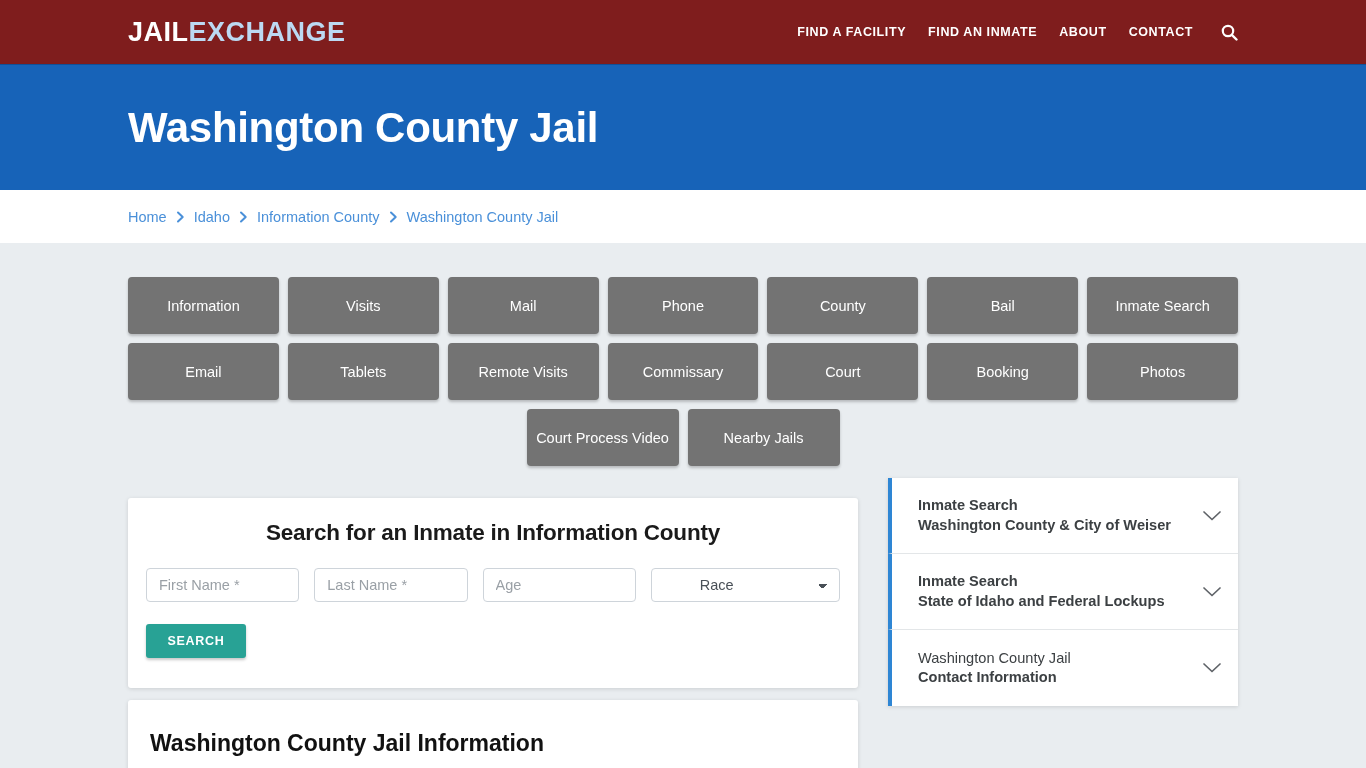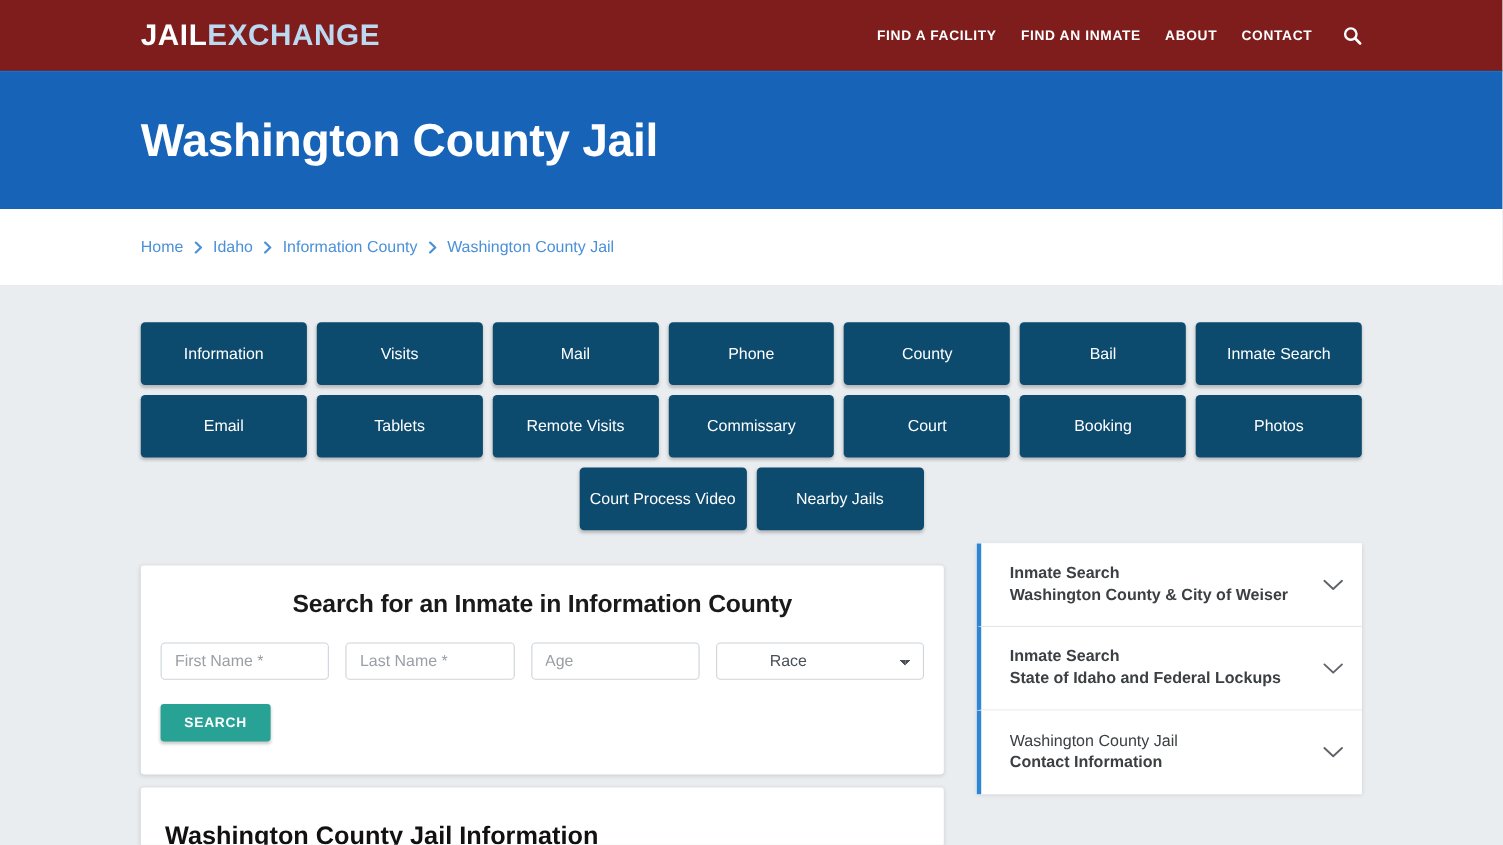--- a/index.html
+++ b/index.html
@@ -31,35 +31,35 @@
   .hero {
     height: 125px; background: #1763b8;
     display: flex; align-items: center; padding: 0 128px;
   }
   .hero h1 {
     color: #ffffff; font-size: 42px; font-weight: bold; letter-spacing: -0.3px;
   }
 
   
   .crumbband {
-    height: 69px; background: #ffffff;
+    height: 53px; background: #ffffff;
     display: flex; align-items: center; padding: 0 128px;
   }
   .crumbs { display: flex; align-items: center; gap: 9px; font-size: 14.5px; }
   .crumbs a { color: #4a90d9; text-decoration: none; white-space: nowrap; }
   .crumbs .sep { display: flex; align-items: center; }
 
   
   .body-wrap { padding: 0 128px; }
 
   
   .btngrid { padding-top: 34px; }
   .brow { display: flex; gap: 9px; margin-bottom: 9px; justify-content: center; }
   .tealbtn {
-    flex: 1 1 0; height: 57px; background: #0c4a6e; color: #ffffff;
+    flex: 1 1 0; height: 57px; background: #737373; color: #ffffff;
     border: none; border-radius: 4px; font-size: 14.5px;
     font-family: "Liberation Sans", sans-serif;
     display: flex; align-items: center; justify-content: center;
     box-shadow: 0 2px 3px rgba(0,0,0,.22);
     cursor: pointer; white-space: nowrap; overflow: hidden;
   }
   .brow.short { justify-content: center; }
   .brow.short .tealbtn { flex: 0 0 152px; }
 
   

